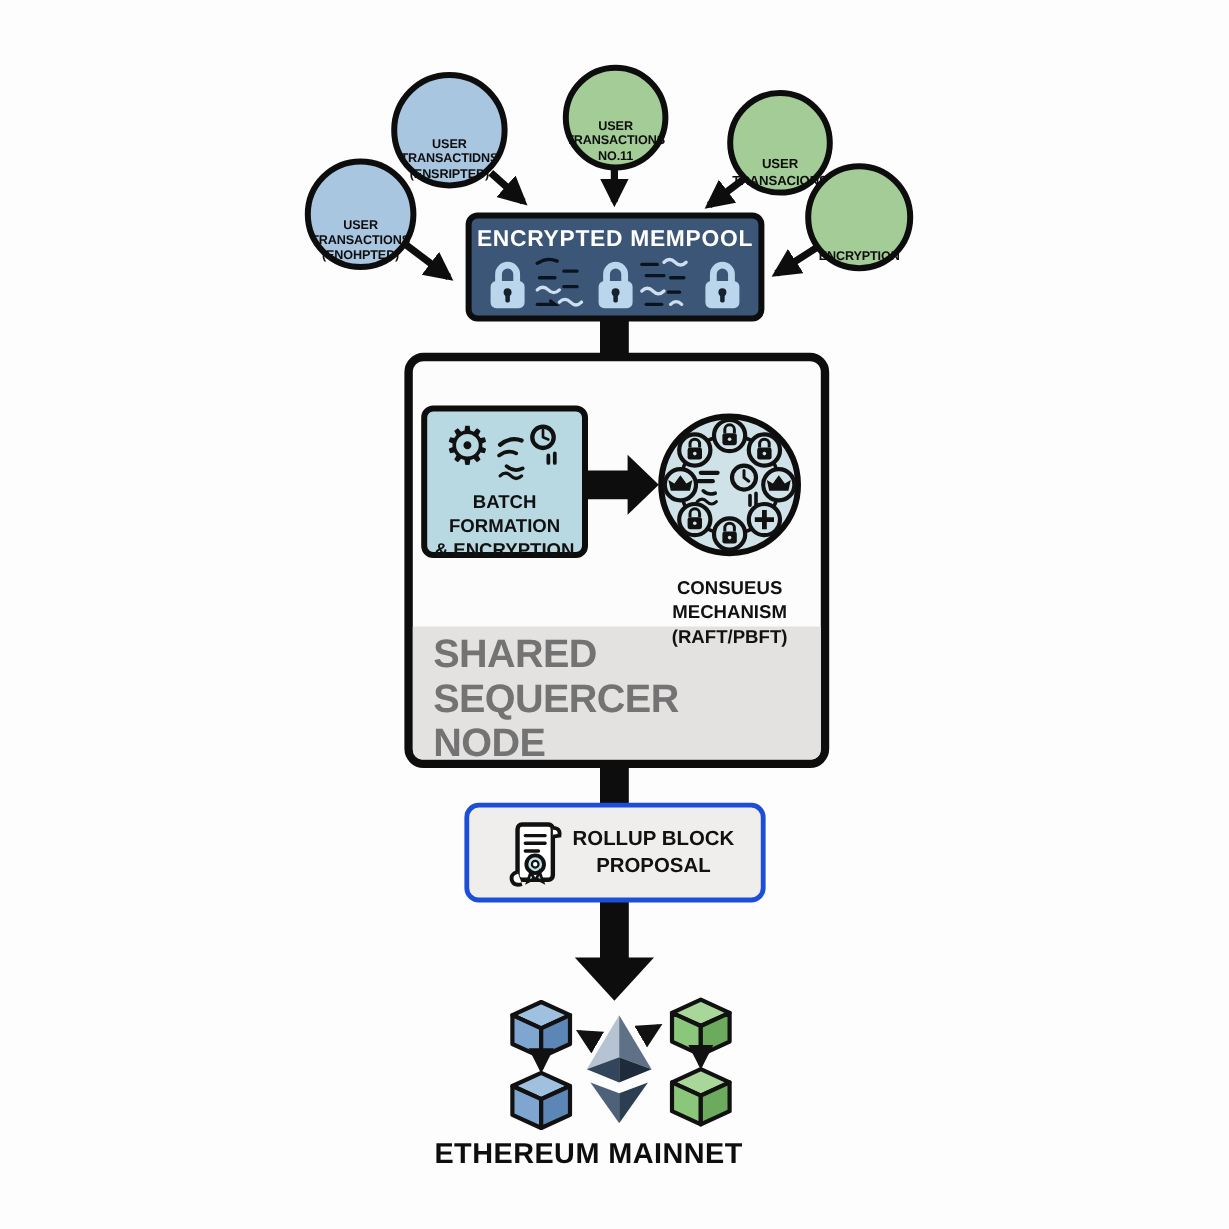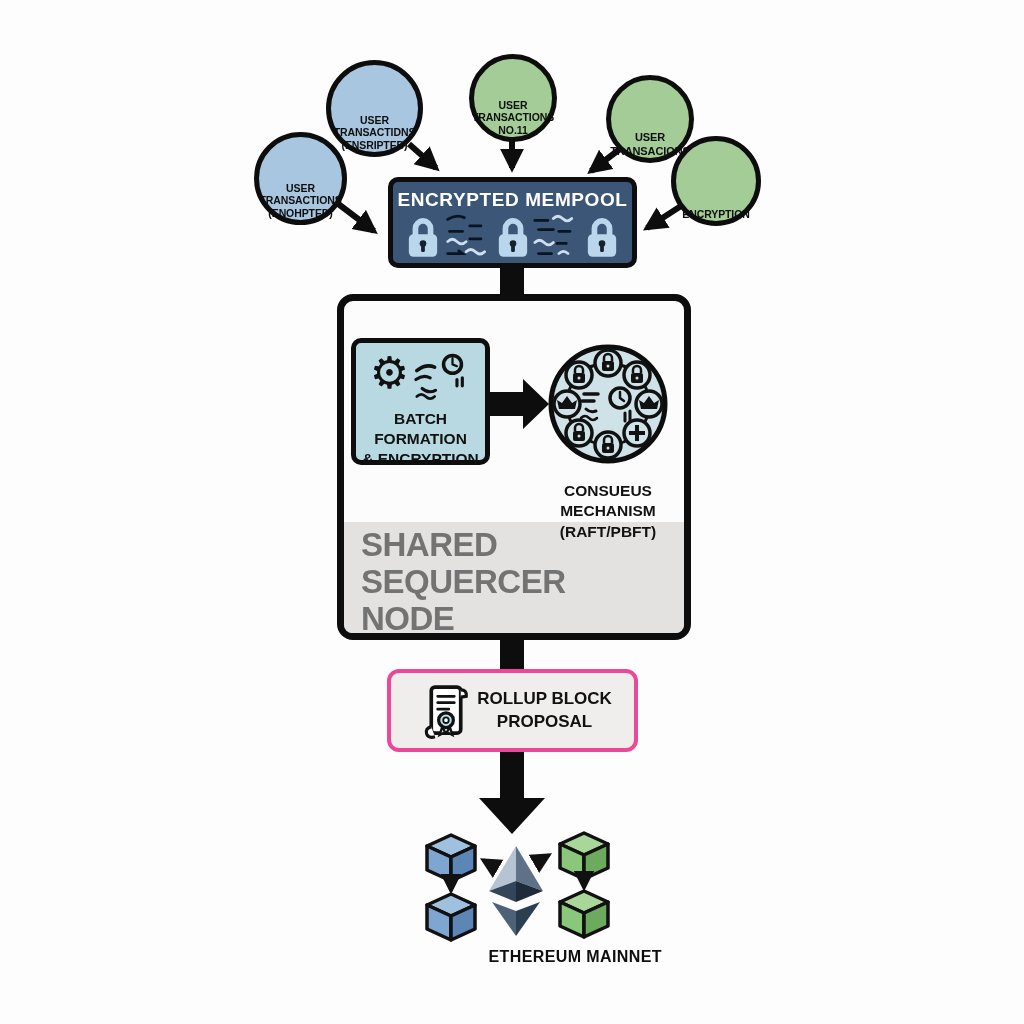--- a/index.html
+++ b/index.html
@@ -29,28 +29,28 @@
             border:5px solid #0d0d0d;border-radius:10px;text-align:center;}
   #batchbox .icons{display:flex;align-items:flex-start;justify-content:center;margin-top:8px;height:48px;}
   #batchbox .gear{font-size:44px;line-height:44px;color:#111;}
   #batchbox .label{font-weight:bold;font-size:15.5px;line-height:1.28;margin-top:10px;}
   #conslabel{left:179px;top:180px;width:170px;text-align:center;font-weight:bold;
              font-size:15.5px;line-height:1.32;}
   #nodelabel{left:17px;top:226px;font-weight:800;font-size:33px;line-height:1.12;
              letter-spacing:-0.5px;color:#737373;}
   
   #rollup{left:387px;top:669px;width:251px;height:83px;background:#efeeec;
-          border:4px solid #ec4899;border-radius:12px;display:flex;align-items:center;padding-left:16px;}
+          border:4px solid #1d4ed8;border-radius:12px;display:flex;align-items:center;padding-left:16px;}
   #rollup .label{flex:1;text-align:center;font-weight:bold;font-size:17px;line-height:1.35;
                  margin-right:14px;}
   
   #bigarrowhead{left:479px;top:798px;width:0;height:0;border-left:33px solid transparent;
                 border-right:33px solid transparent;border-top:36px solid #0d0d0d;}
-  #mainnetlabel{left:362px;top:948px;width:300px;text-align:right;font-weight:800;
-                font-size:16px;letter-spacing:0.4px;color:#0e0e0e;}
+  #mainnetlabel{left:362px;top:948px;width:300px;text-align:left;font-weight:800;
+                font-size:24px;letter-spacing:0.4px;color:#0e0e0e;}
   svg{display:block;}
   .noptr{pointer-events:none;}
 </style>
 </head>
 <body>
 
 <div id="stage">
 
   <div class="bar" style="left:500px;top:265px;width:24px;height:36px;"></div>
   <div class="bar" style="left:500px;top:633px;width:24px;height:40px;"></div>

